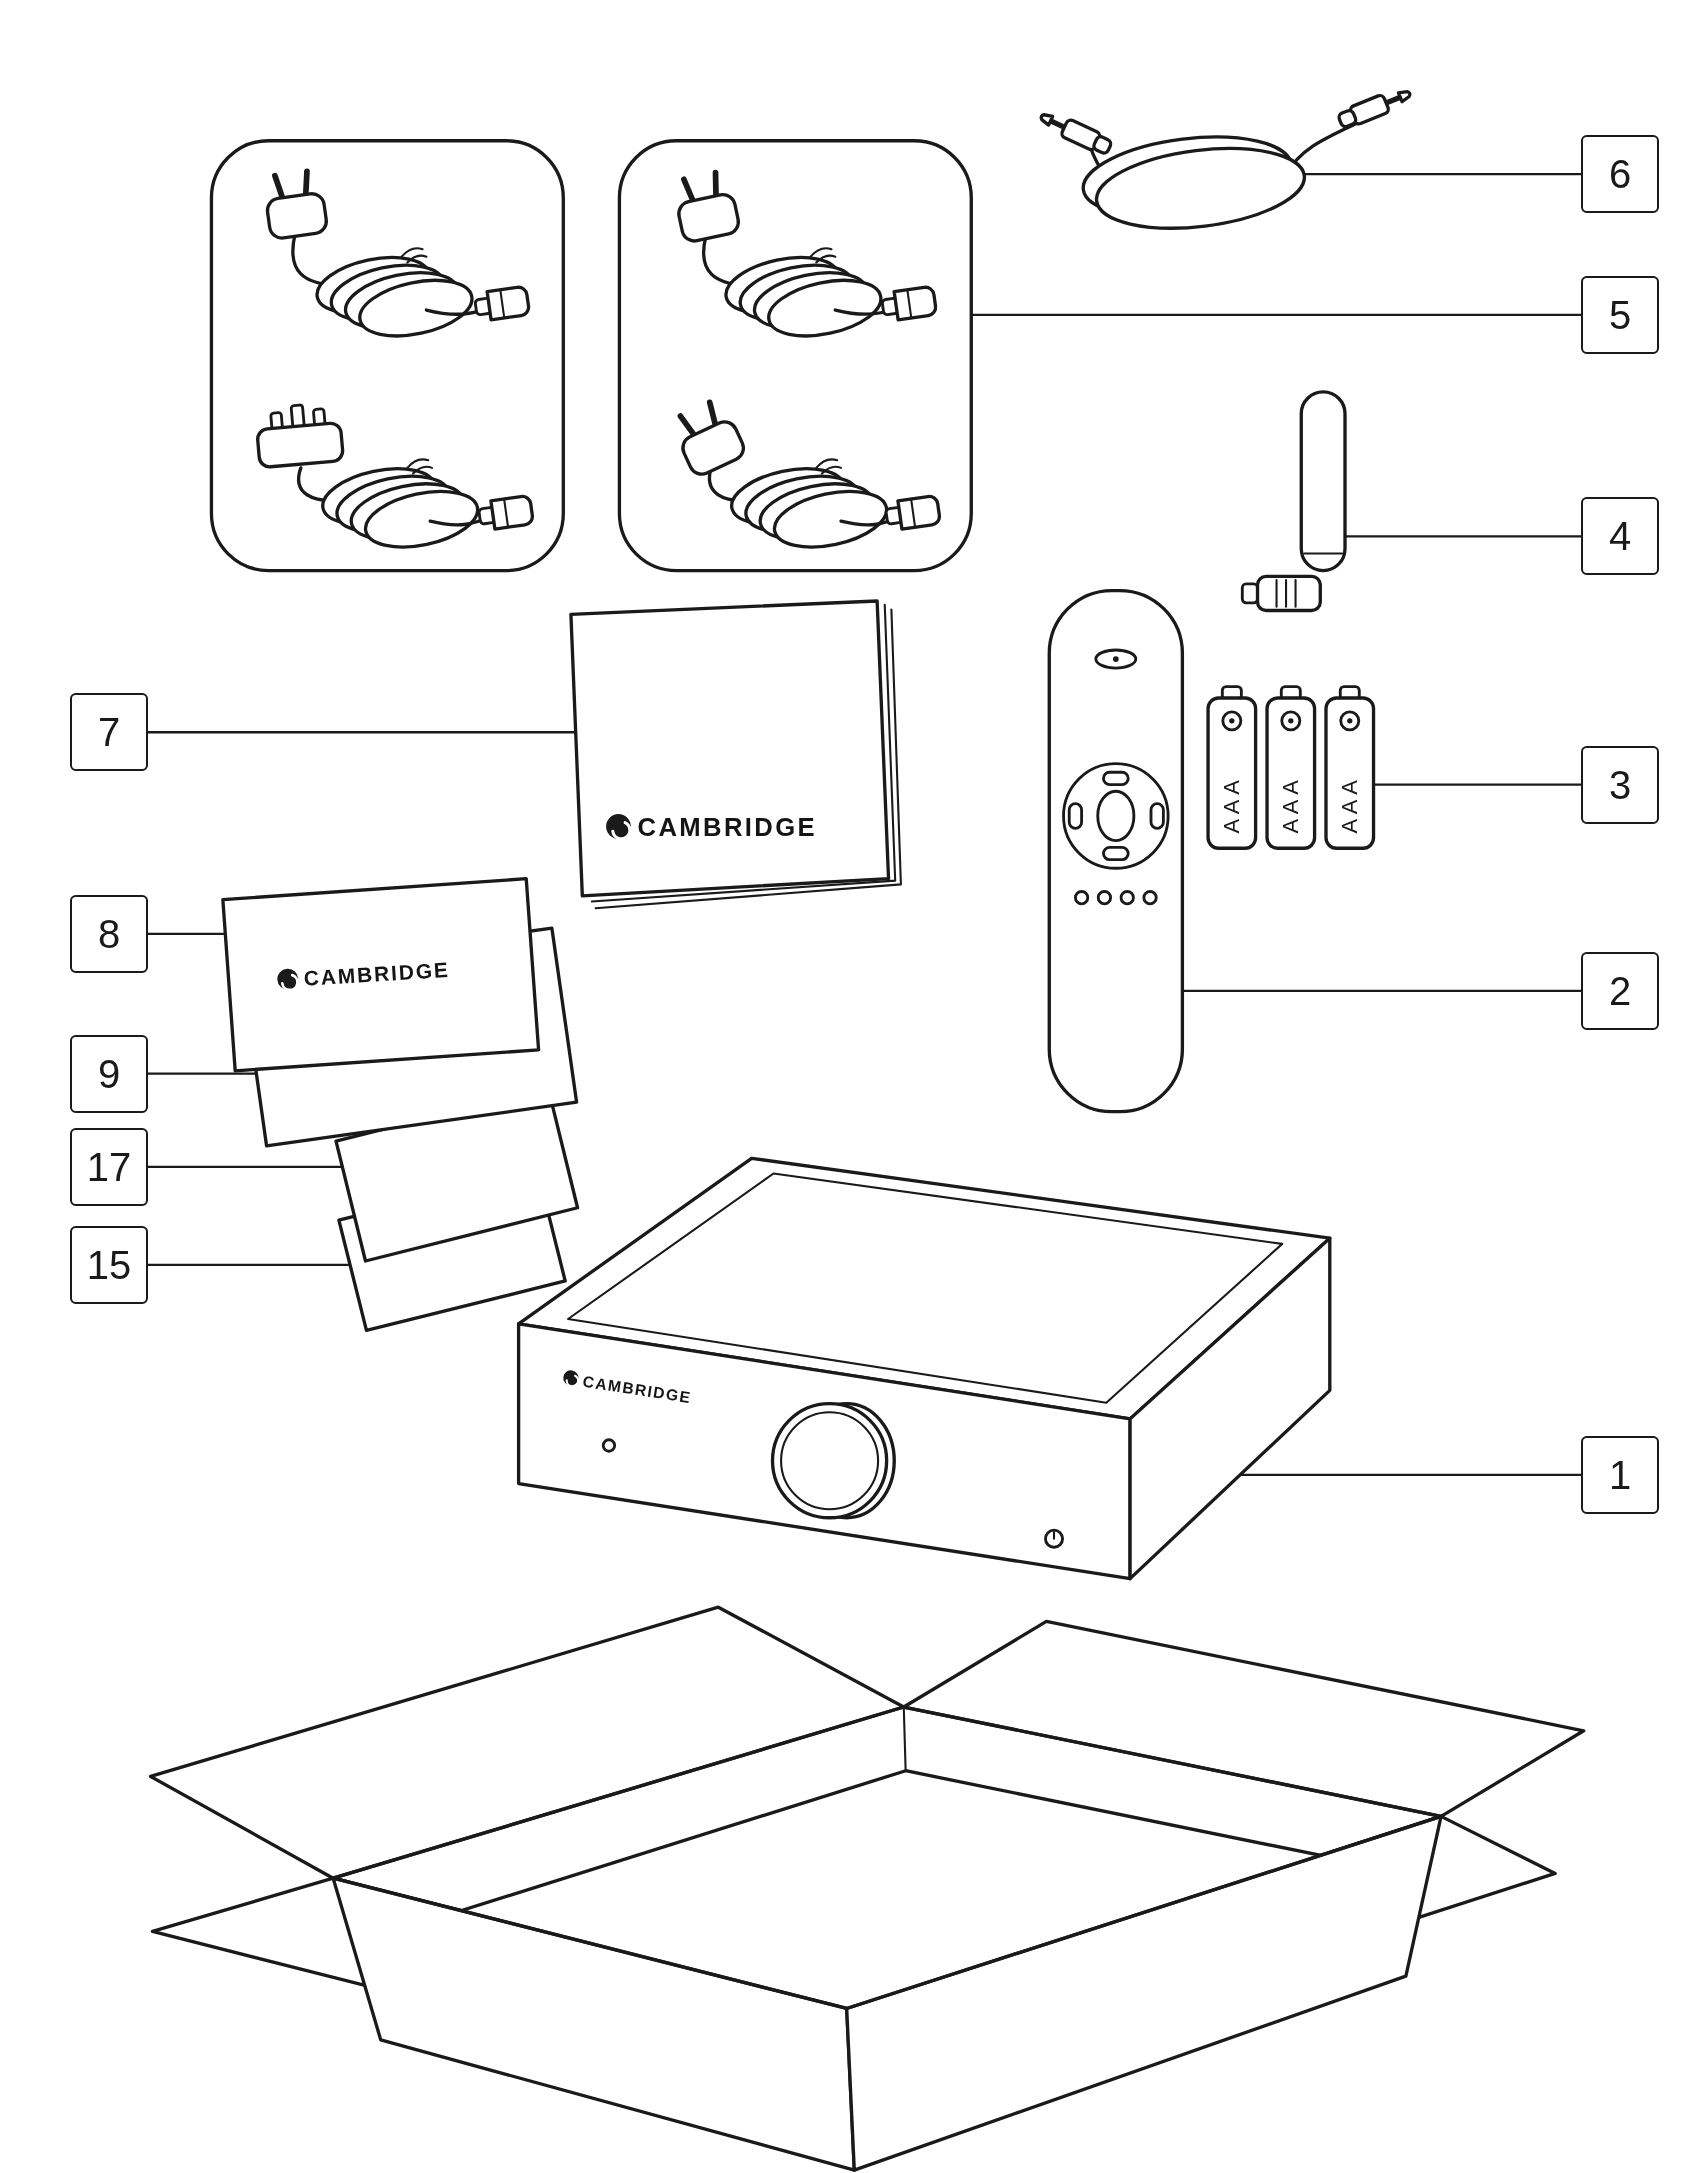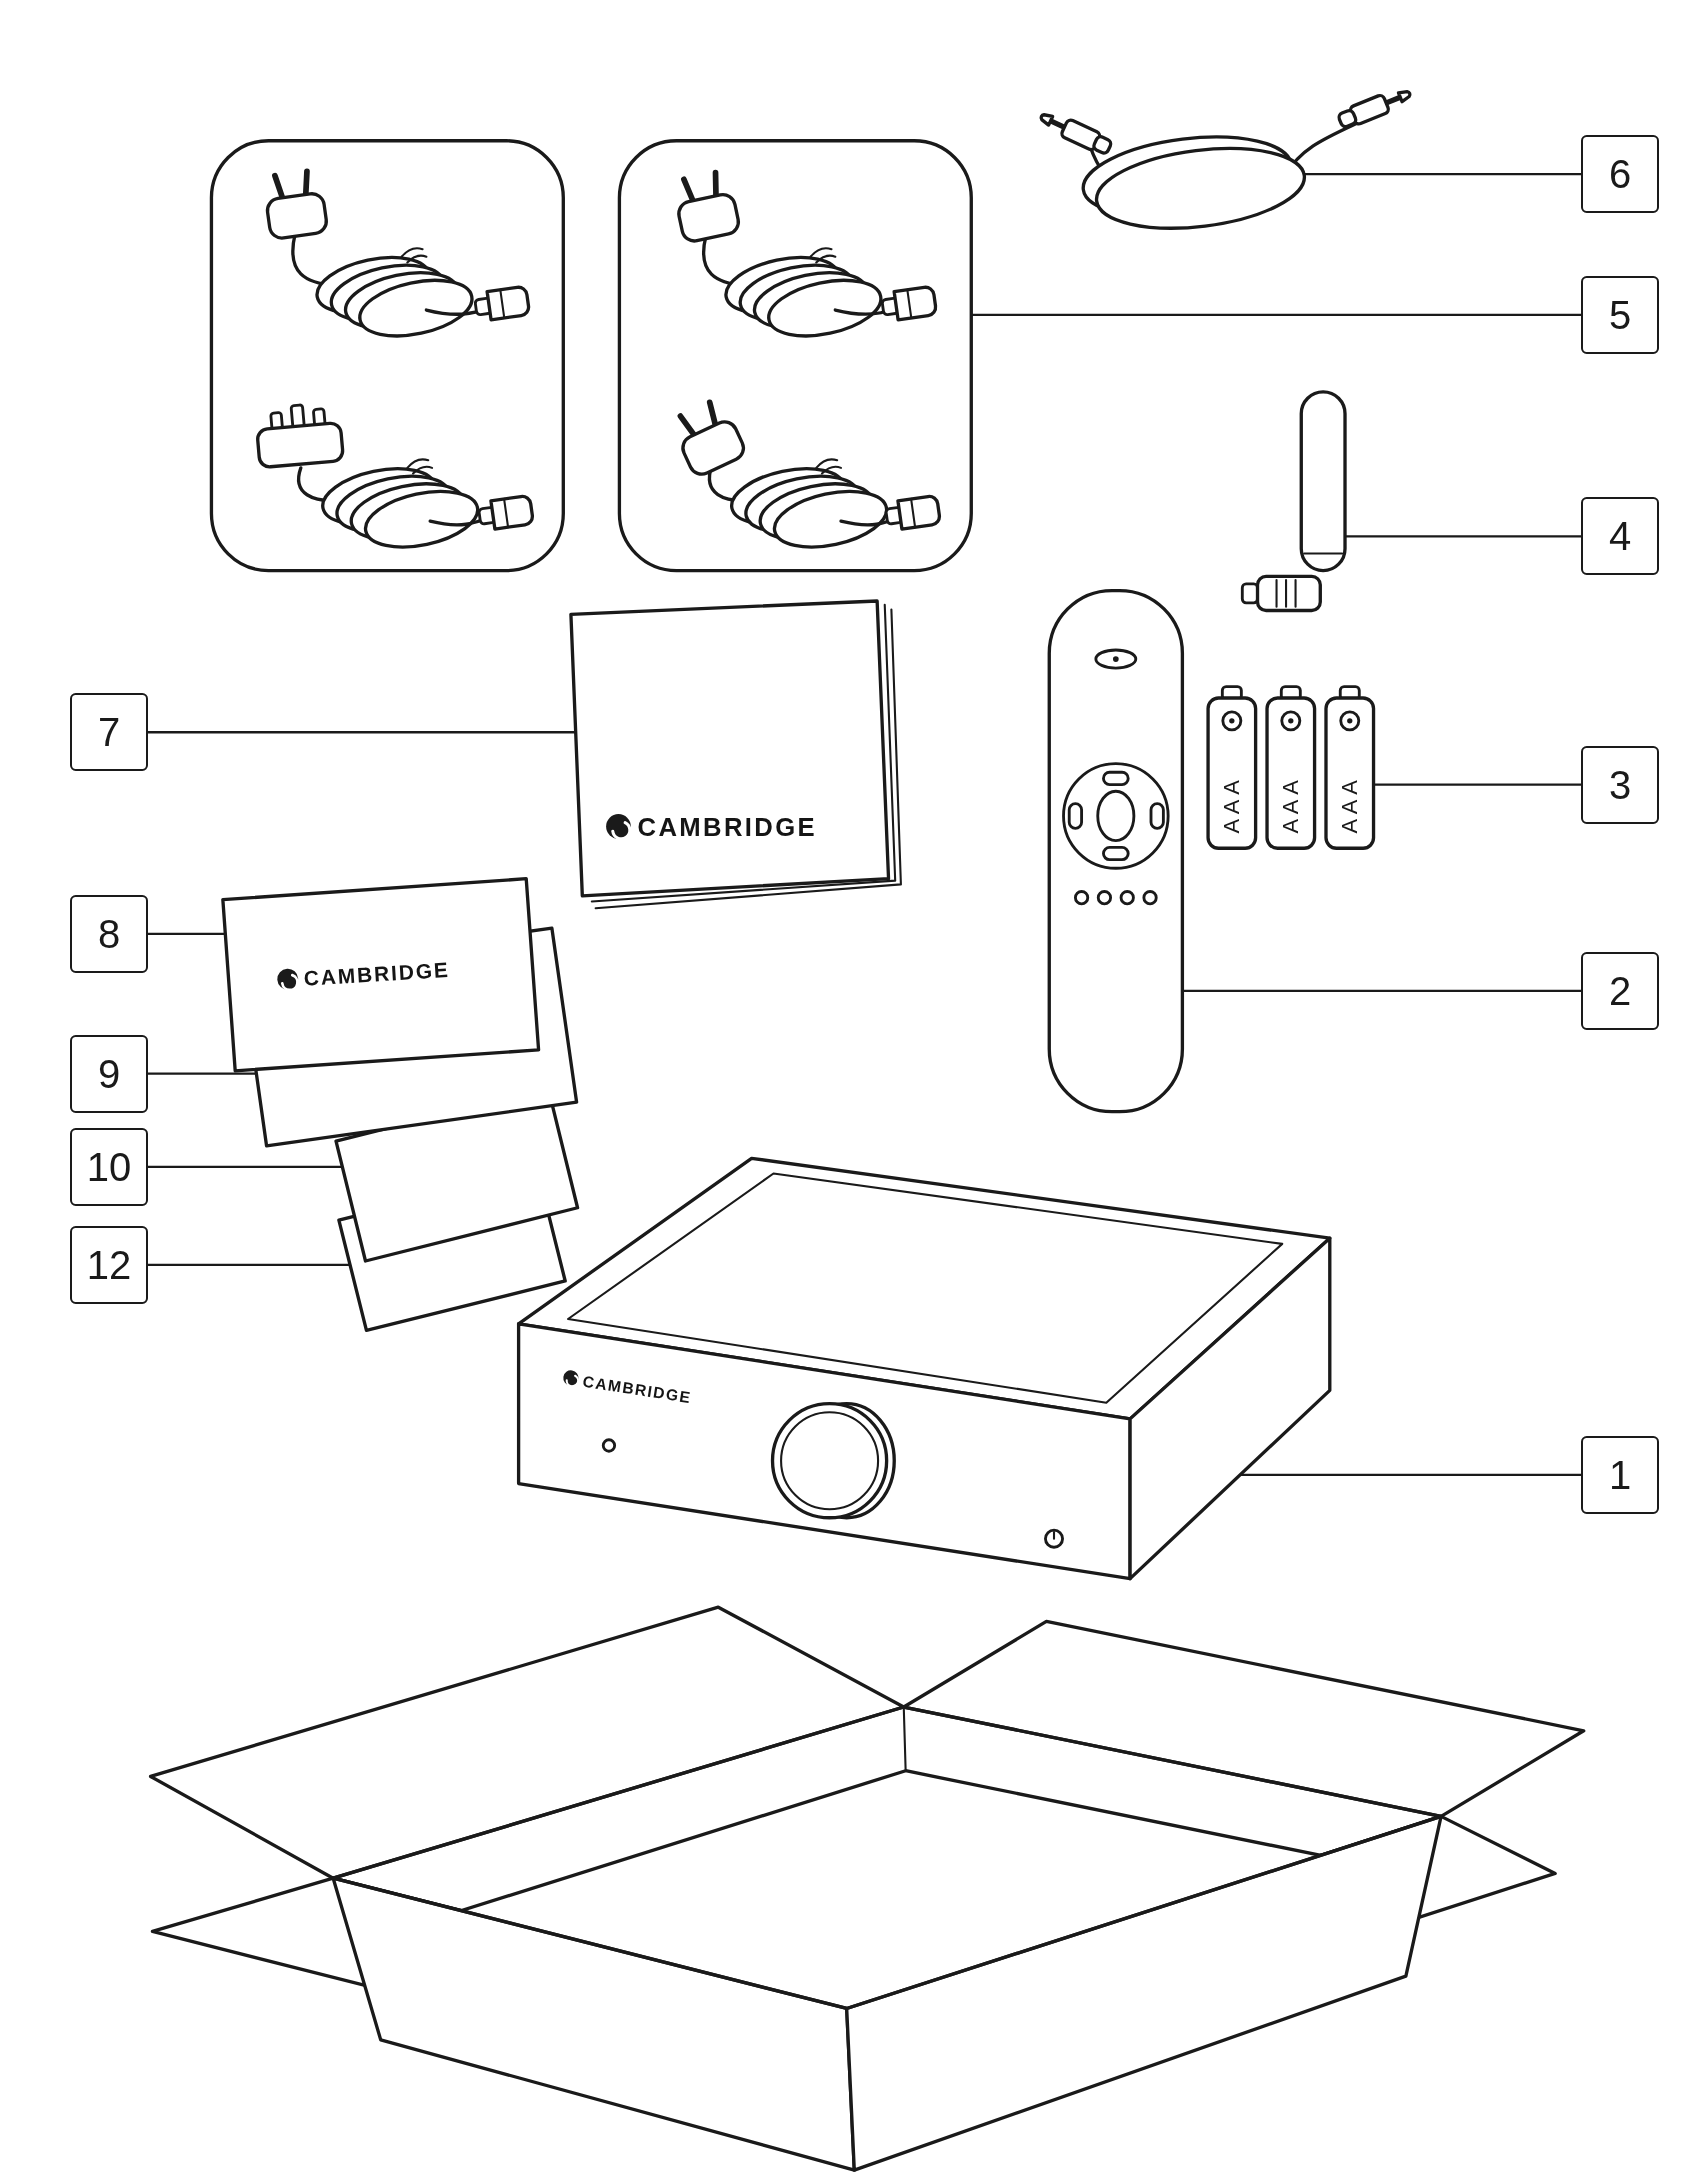--- a/index.html
+++ b/index.html
@@ -236,20 +236,20 @@
 <div class="callout" style="left:70px;top:693px">
       <span>7</span>
     </div>
 <div class="callout" style="left:70px;top:895px">
       <span>8</span>
     </div>
 <div class="callout" style="left:70px;top:1035px">
       <span>9</span>
     </div>
 <div class="callout" style="left:70px;top:1128px">
-      <span>10</span>
+      <span>17</span>
     </div>
 <div class="callout" style="left:70px;top:1226px">
-      <span>12</span>
+      <span>15</span>
     </div>
 
 </div>
 
 
 </body></html>

